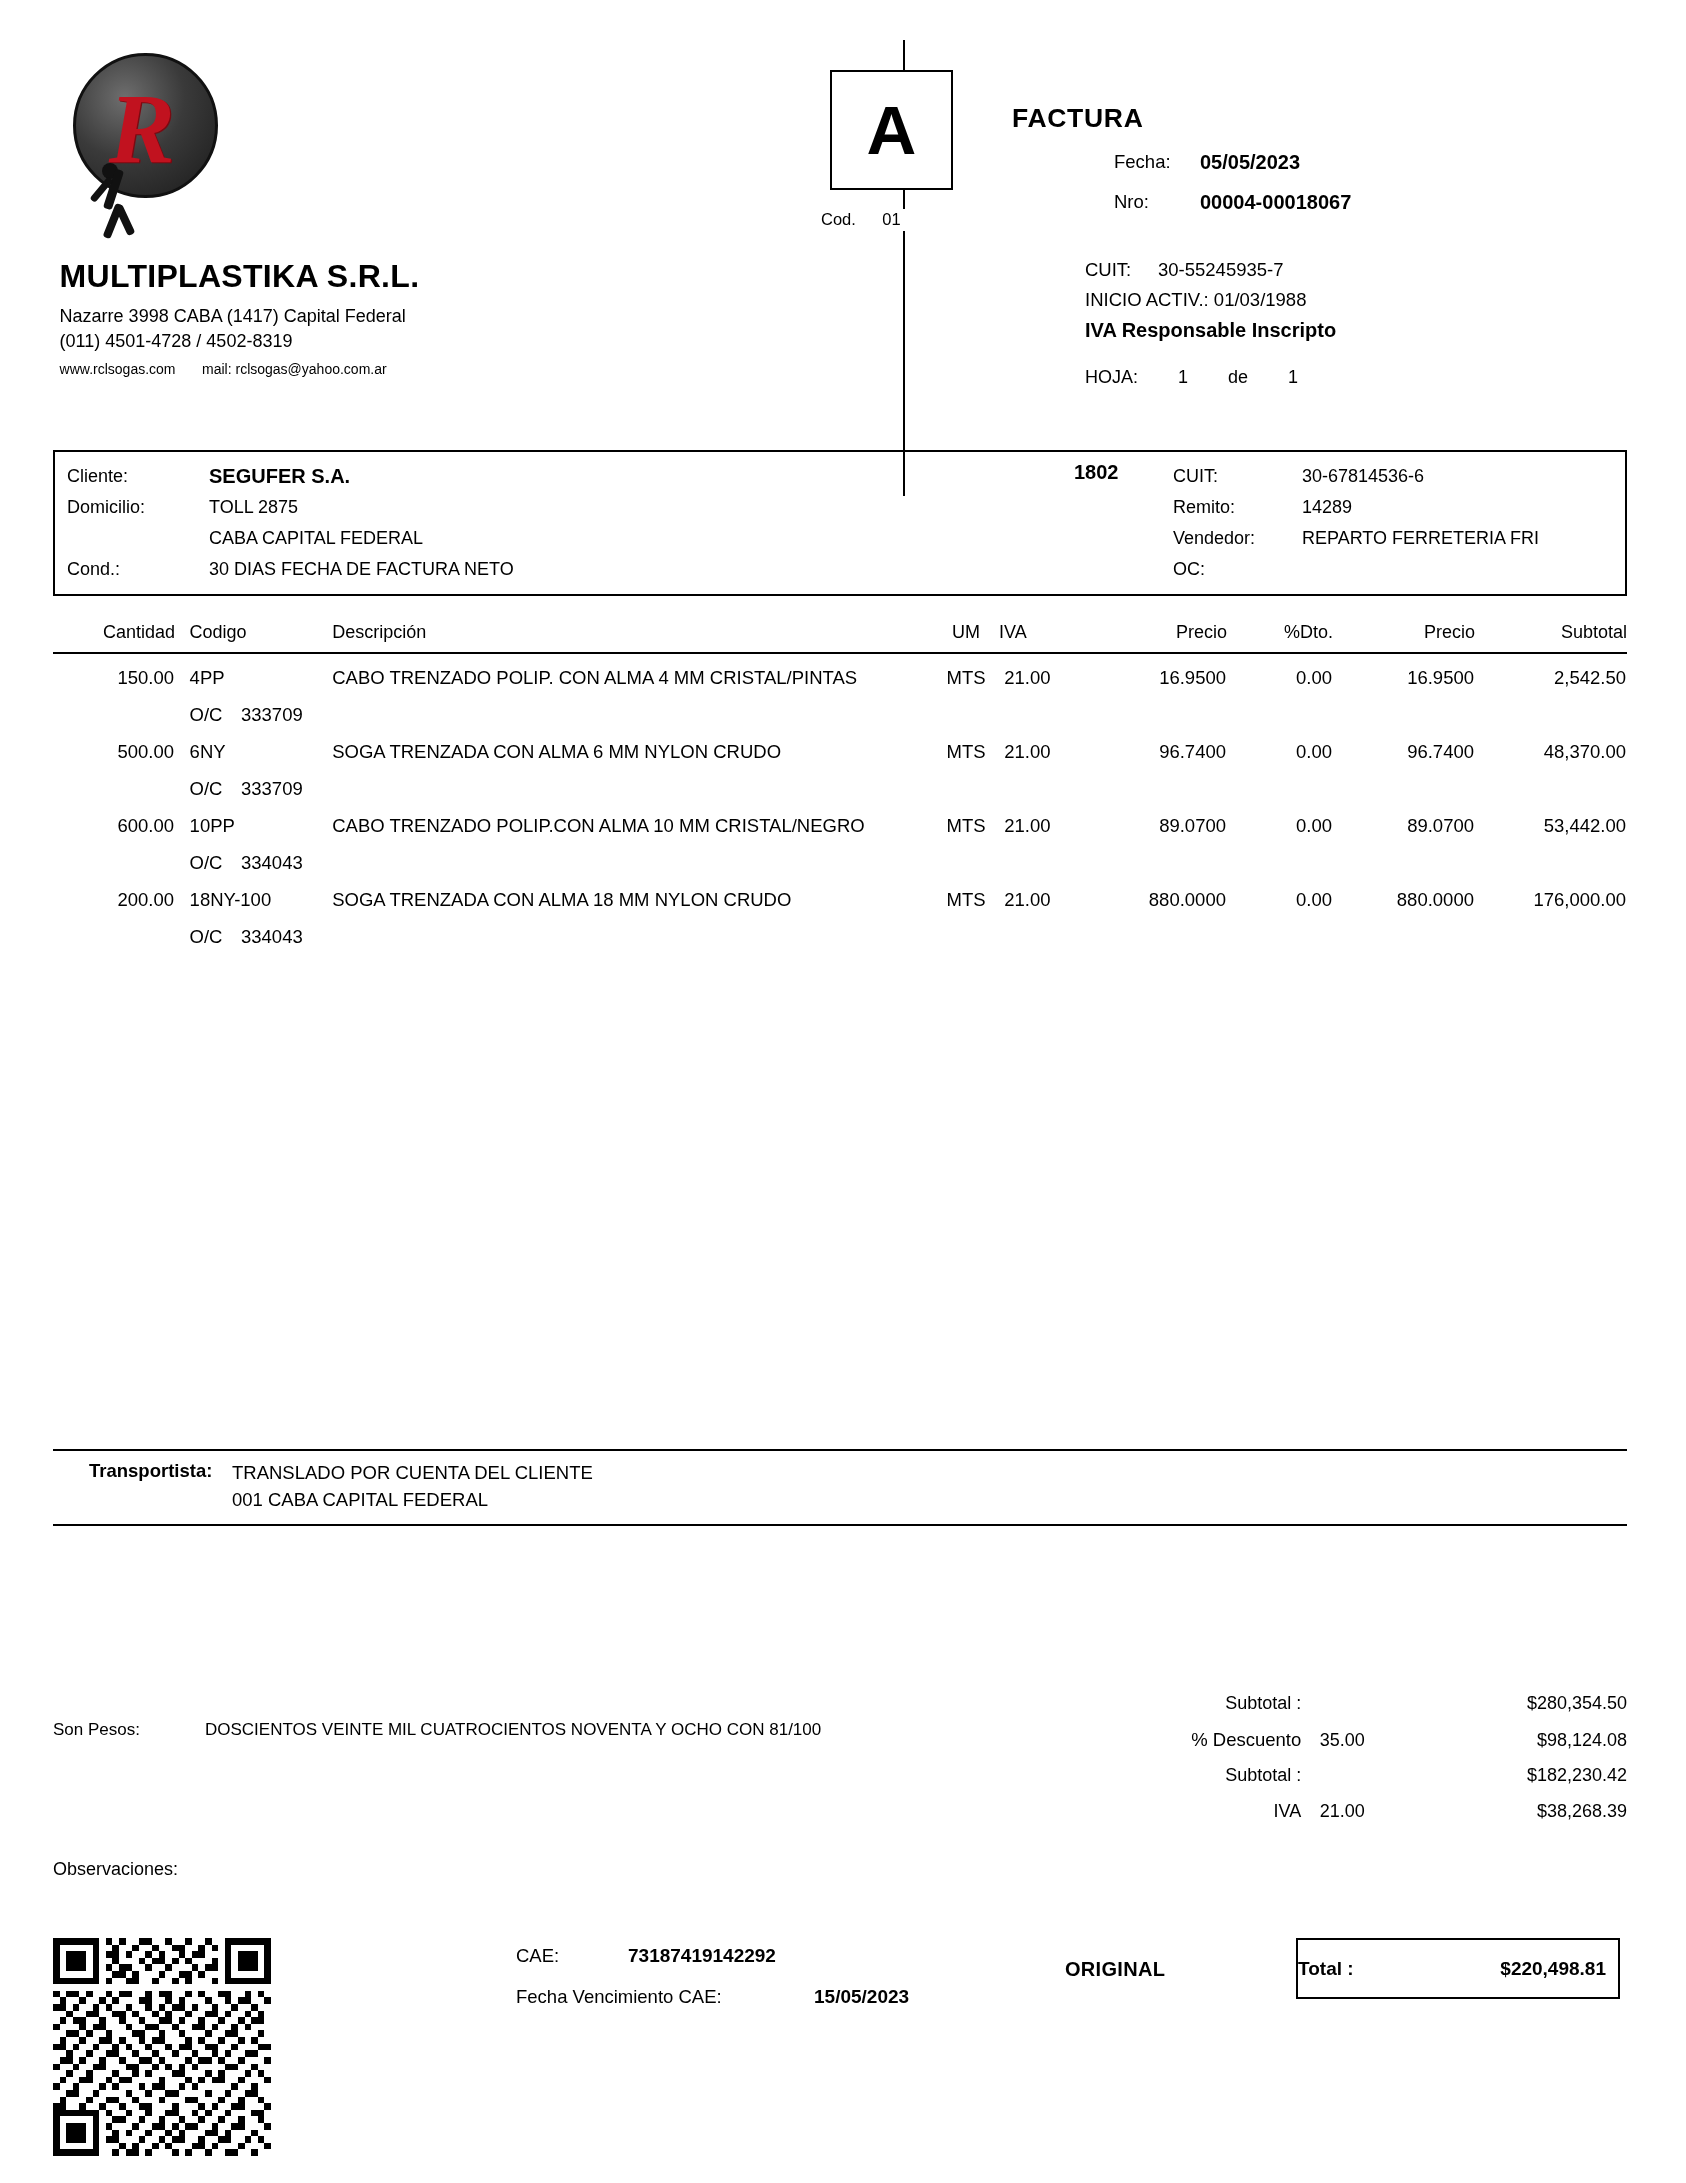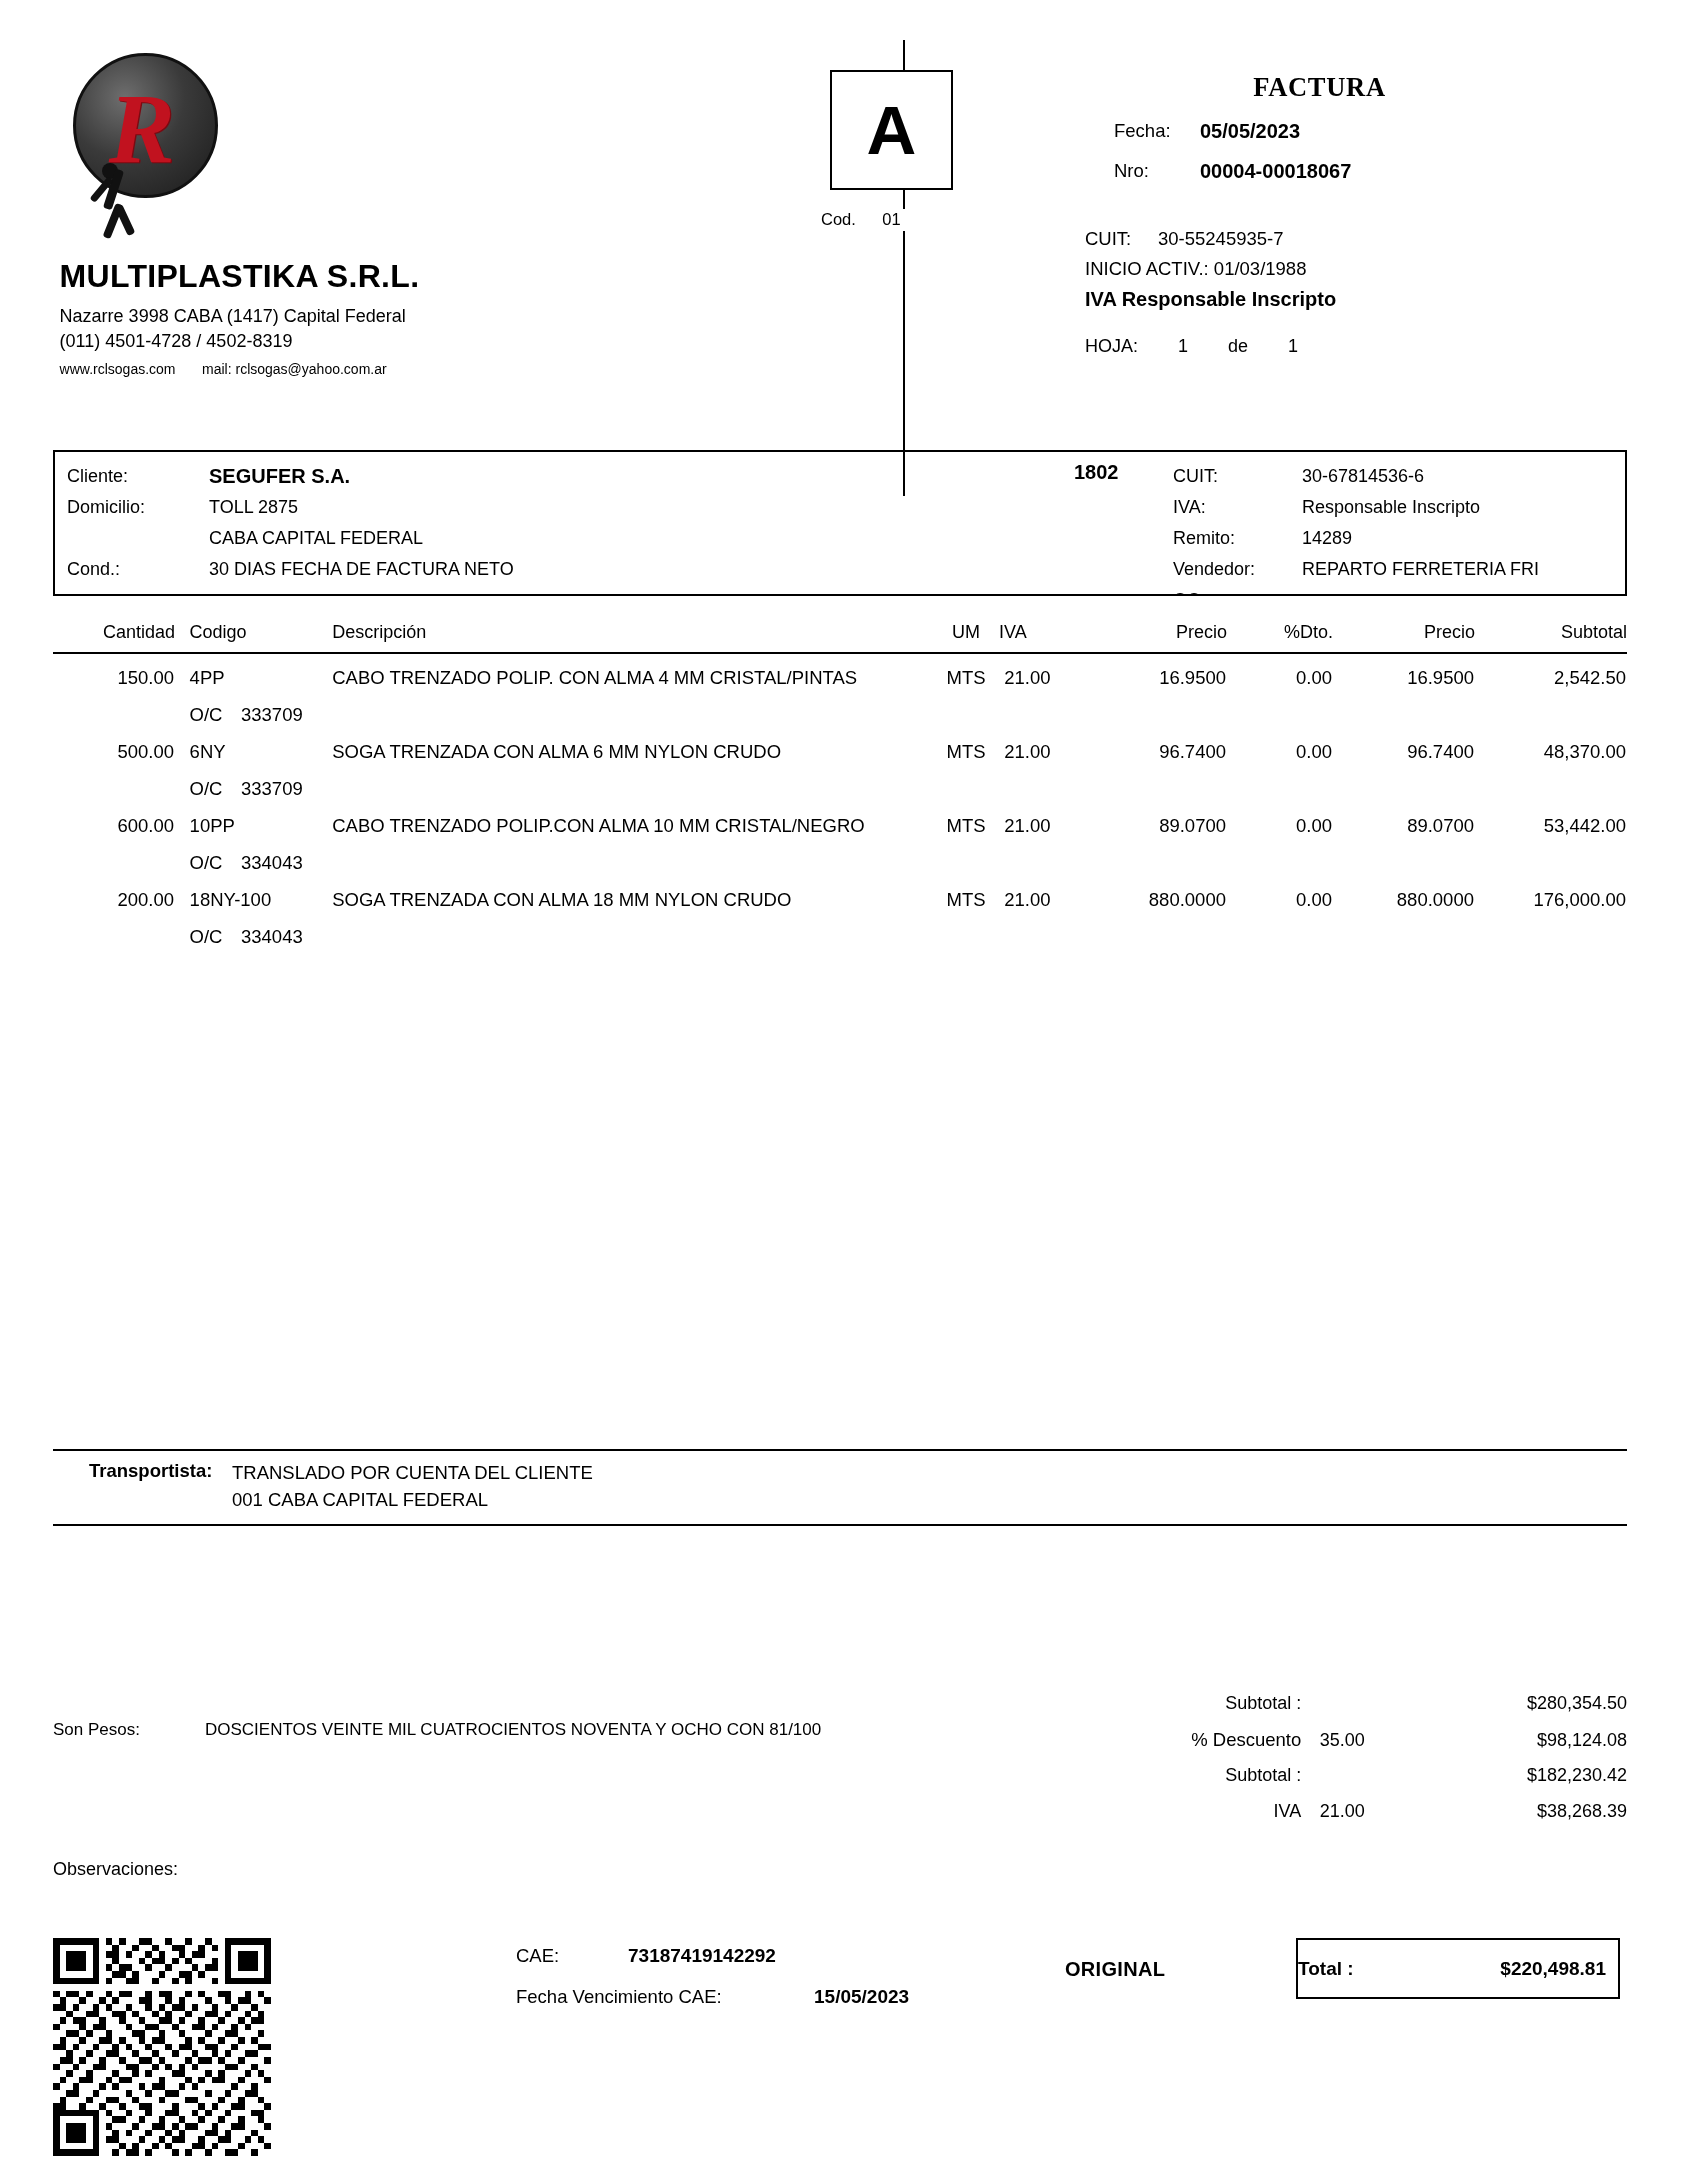--- a/index.html
+++ b/index.html
@@ -181,27 +181,25 @@
   }
   .cod-line .cod-val { display: inline-block; margin-left: 26.5px; font-size: 16.5px; }
 
   .right-head {
     position: absolute;
     left: 939px;
     top: 0px;
     width: 635px;
   }
   .factura-title {
-    text-align: center;
     font-size: 26.5px;
     font-weight: bold;
-    margin-top: 32px;
+    margin-top: 63px;
     margin-left: 20px;
     letter-spacing: 0.7px;
-    font-family: Liberation Serif, serif;
   }
   .fr-row {
     display: flex;
     font-size: 18.5px;
     margin-top: 17px;
     margin-left: 122px;
   }
   .fr-row .lbl { width: 86px; }
   .fr-row .val { font-weight: bold; font-size: 20px; }
 
@@ -492,24 +490,20 @@
           <div class="val">30 DIAS FECHA DE FACTURA NETO</div>
         </div>
       </div>
 
       <div class="cb-num">1802</div>
 
       <div class="cb-right">
         <div class="r-row">
           <div class="lbl">CUIT:</div>
           <div>30-67814536-6</div>
-        </div>
-        <div class="r-row">
-          <div class="lbl">IVA:</div>
-          <div>Responsable Inscripto</div>
         </div>
         <div class="r-row">
           <div class="lbl">Remito:</div>
           <div>14289</div>
         </div>
         <div class="r-row">
           <div class="lbl">Vendedor:</div>
           <div>REPARTO FERRETERIA FRI</div>
         </div>
         <div class="r-row">

